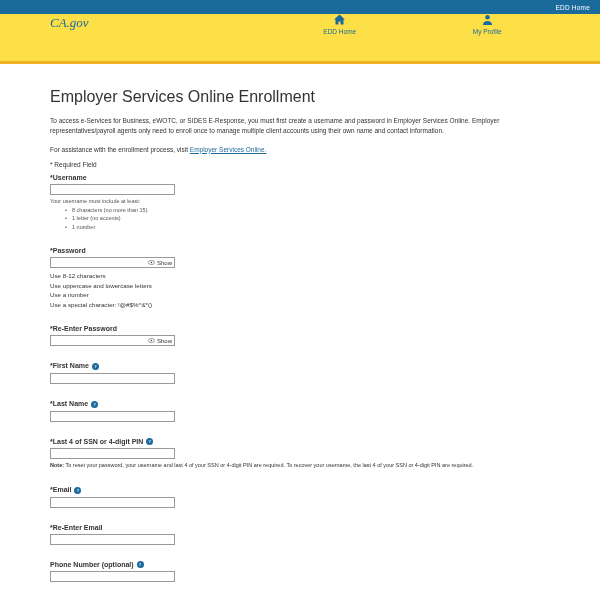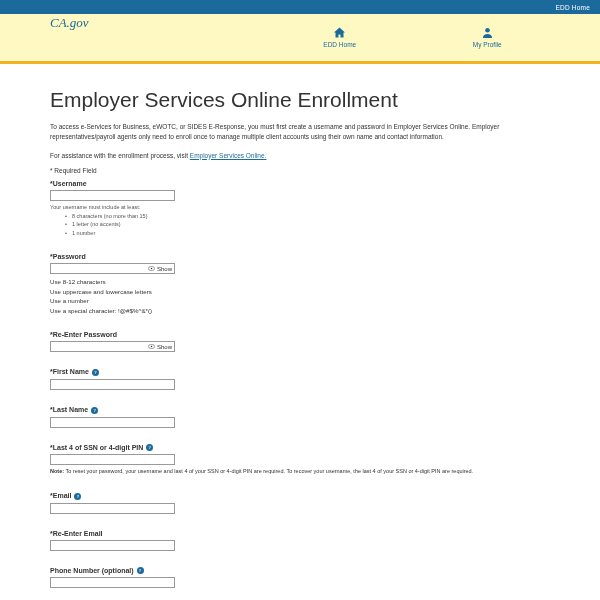--- a/index.html
+++ b/index.html
@@ -24,23 +24,22 @@
   .topbar a {
     color: #ffffff;
     font-size: 6.5px;
     text-decoration: none;
     letter-spacing: .2px;
   }
 
   
   .header {
     height: 50px;
-    background: #fef9c3;
-    display: flex;
-    align-items: center;
+    background: #fde047;
+    display: flex;
     position: relative;
     border-bottom: 3px solid #f0b323;
   }
   .brand {
     display: flex;
     align-items: center;
     padding-left: 44px;
     width: 245px;
   }
   .ca-gov {
@@ -97,21 +96,21 @@
     align-items: center;
     gap: 3px;
   }
   .hlink svg { display: block; }
 
   
   .content {
     padding: 16px 50px 0 50px;
   }
   h1 {
-    font-size: 21px;
+    font-size: 16px;
     font-weight: normal;
     color: #333333;
     margin: 8px 0 10px 0;
   }
   p.intro {
     font-size: 6.5px;
     line-height: 1.5;
     margin: 0 0 10px 0;
     color: #333;
     max-width: 505px;

